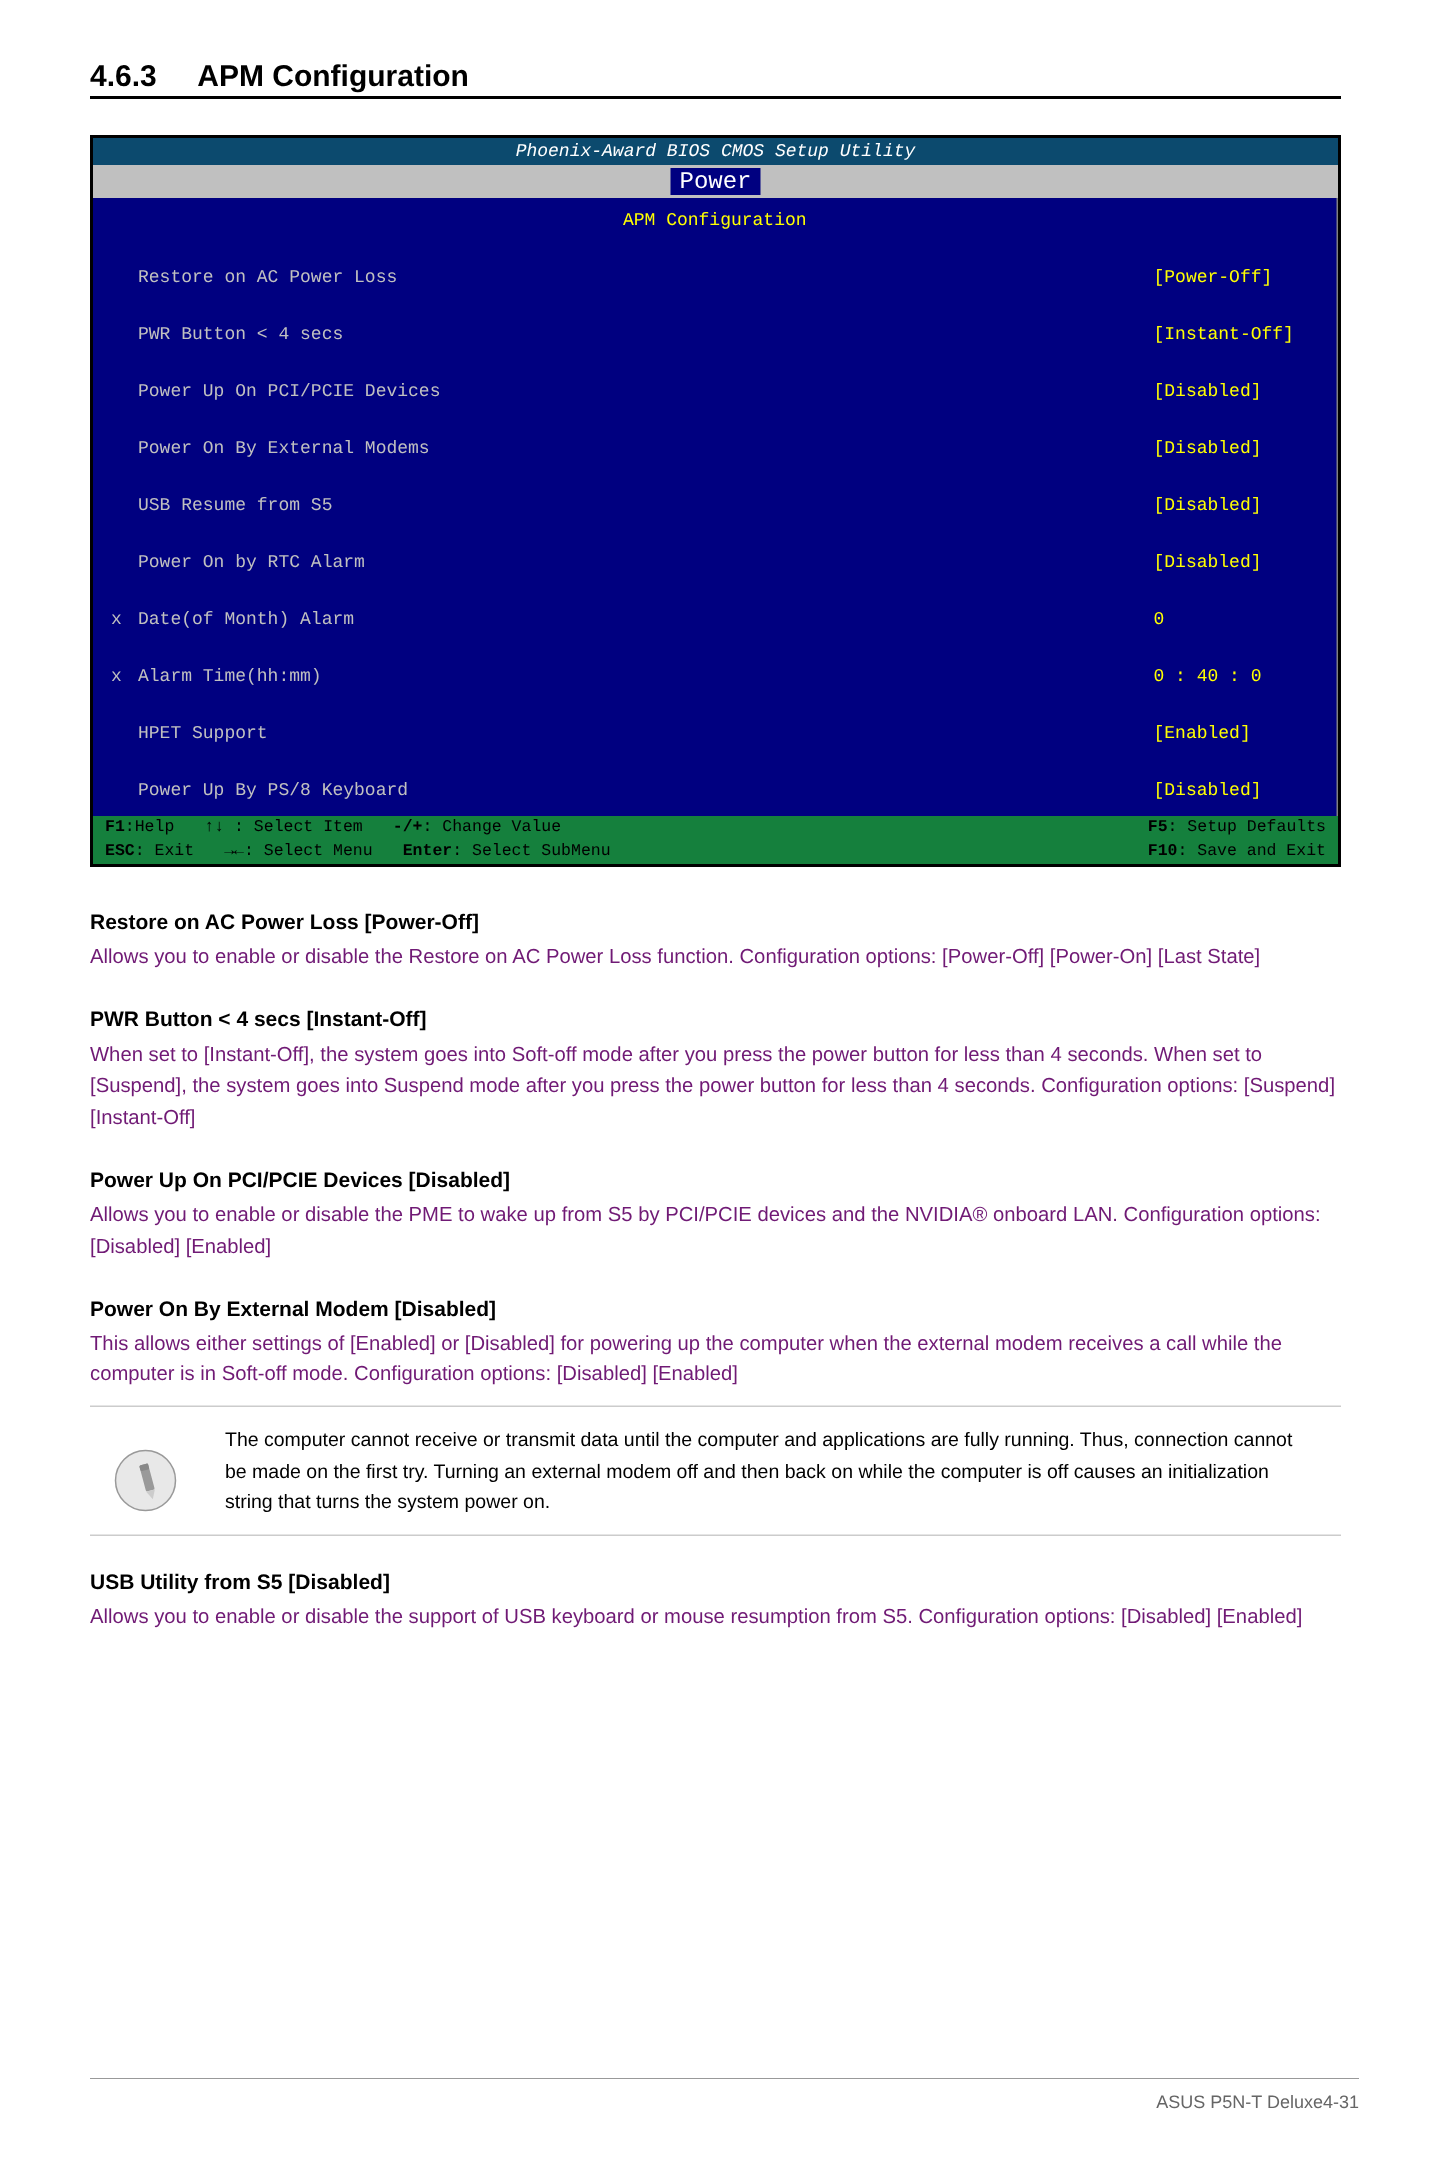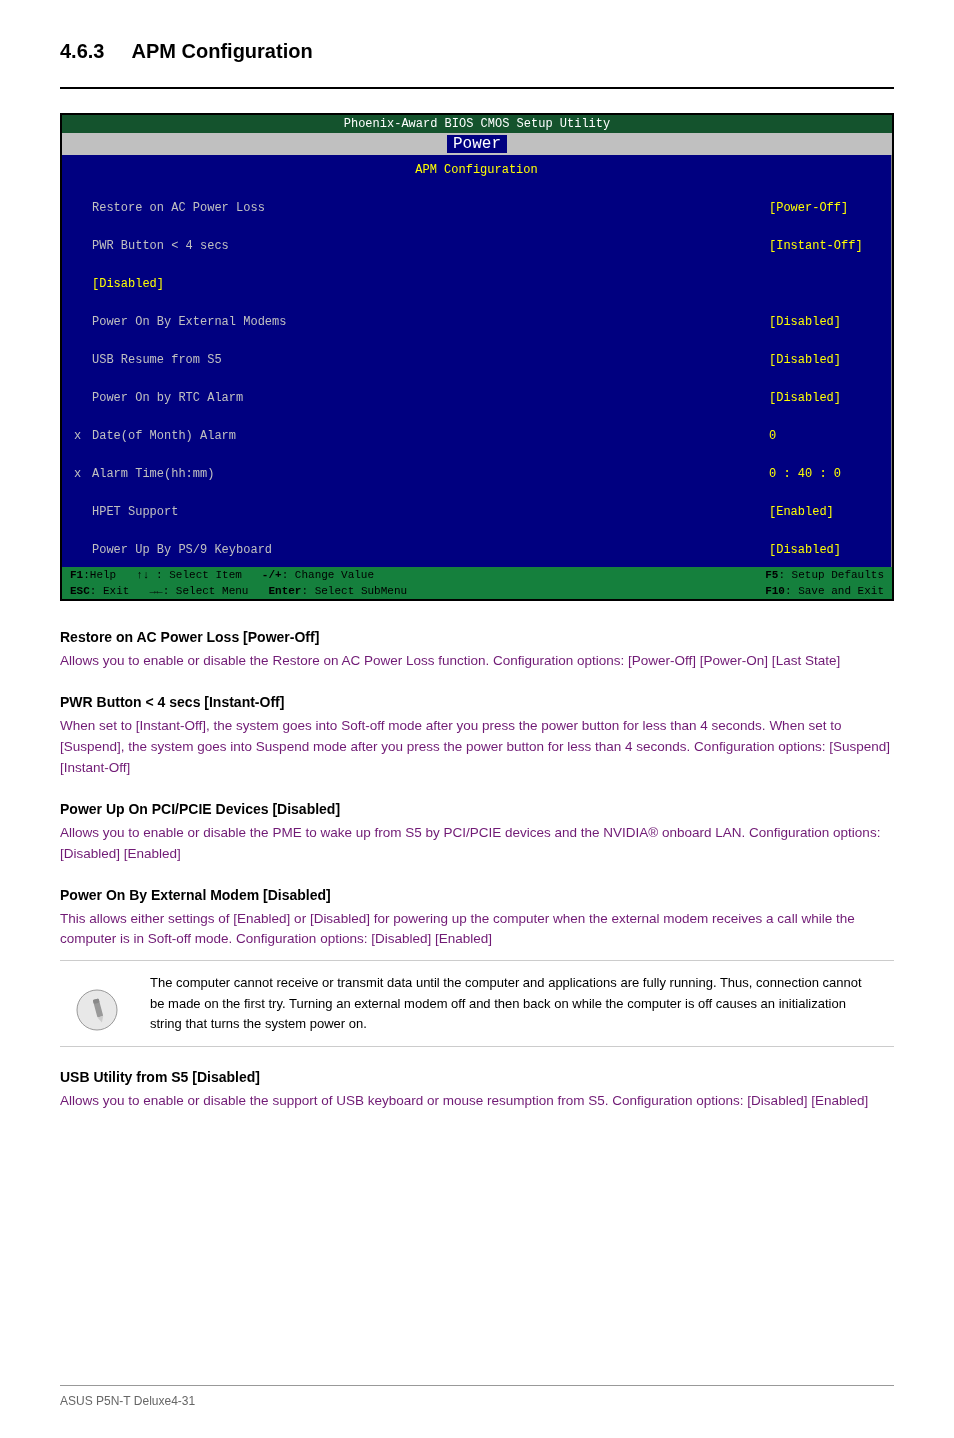--- a/index.html
+++ b/index.html
@@ -12,40 +12,41 @@
       min-height: 1438px;
       padding: 40px 60px 60px 60px;
     }
 
     
     .section-heading {
       font-size: 20px;
       font-weight: bold;
       margin-bottom: 24px;
       border-bottom: 2px solid #000;
-      padding-bottom: 24px;
+      padding-bottom: 1px;
     }
 
     
     .bios-screen {
       border: 2px solid #000;
       margin-bottom: 28px;
       background: #000080;
       color: #c0c0c0;
       font-family: 'Courier New', monospace;
       font-size: 12px;
     }
 
     .bios-title-bar {
-      background: #14532d;
+      background: #0c4a6e;
       color: #fff;
       text-align: center;
       padding: 2px 0;
       font-family: 'Courier New', monospace;
       font-size: 12px;
+      font-style: italic;
     }
 
     .bios-menu-bar {
       background: #c0c0c0;
       color: #000;
       text-align: center;
       padding: 2px 0;
       font-family: 'Courier New', monospace;
       font-size: 16px;
     }
@@ -171,23 +172,23 @@
       font-size: 13px;
       line-height: 1.55;
       color: #000;
     }
 
     
     .page-footer {
       position: fixed;
       bottom: 30px;
       left: 60px;
-      right: 60px;
-      display: flex;
-      justify-content: flex-start;
+      right: 48px;
+      display: flex;
+      justify-content: flex-end;
       border-top: 1px solid #999;
       padding-top: 8px;
       font-size: 12px;
       color: #666;
     }
 
     .section-number {
       font-weight: bold;
     }
   </style>
@@ -214,20 +215,21 @@
     <span class="label">Restore on AC Power Loss</span>
     <span class="value">[Power-Off]</span>
   </div>
           <div class="bios-row">
     <span class="prefix"></span>
     <span class="label">PWR Button &lt; 4 secs</span>
     <span class="value">[Instant-Off]</span>
   </div>
           <div class="bios-row">
     <span class="prefix"></span>
+    <span class="label">Power Up On PCI/PCIE Devices</span>
     <span class="value">[Disabled]</span>
   </div>
           <div class="bios-row">
     <span class="prefix"></span>
     <span class="label">Power On By External Modems</span>
     <span class="value">[Disabled]</span>
   </div>
           <div class="bios-row">
     <span class="prefix"></span>
     <span class="label">USB Resume from S5</span>
@@ -248,21 +250,21 @@
     <span class="label">Alarm Time(hh:mm)</span>
     <span class="value">0 : 40 : 0</span>
   </div>
           <div class="bios-row">
     <span class="prefix"></span>
     <span class="label">HPET Support</span>
     <span class="value">[Enabled]</span>
   </div>
           <div class="bios-row">
     <span class="prefix"></span>
-    <span class="label">Power Up By PS/9 Keyboard</span>
+    <span class="label">Power Up By PS/8 Keyboard</span>
     <span class="value">[Disabled]</span>
   </div>
         </div>
     </div>
   </div>
   <div class="bios-status-bar">
     <div class="status-left">
       <span><strong>F1</strong>:Help</span>
       <span><strong>↑↓</strong> : Select Item</span>
       <span><strong>-/+</strong>: Change Value</span>

